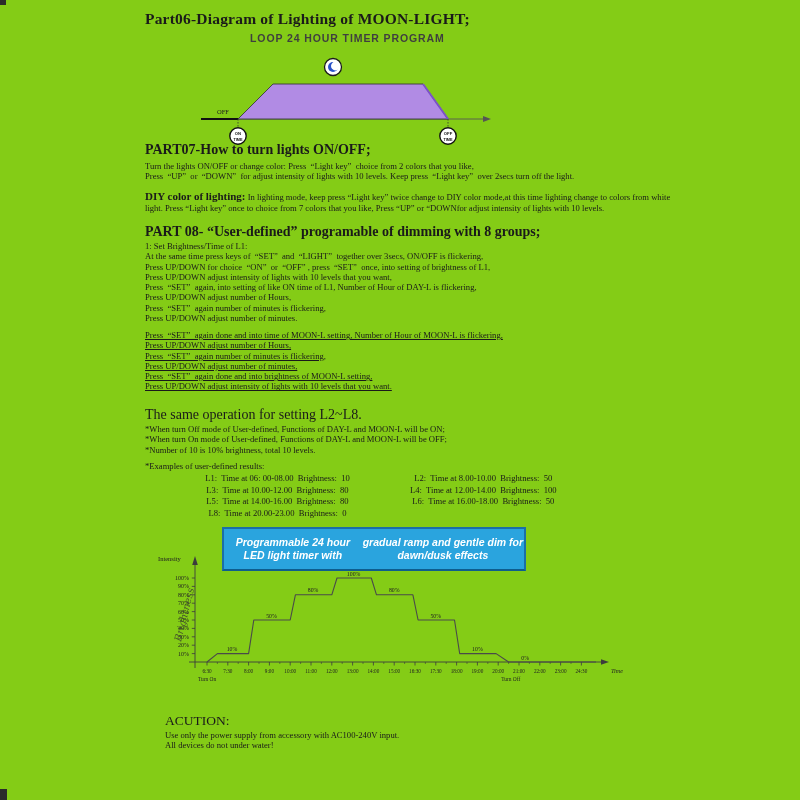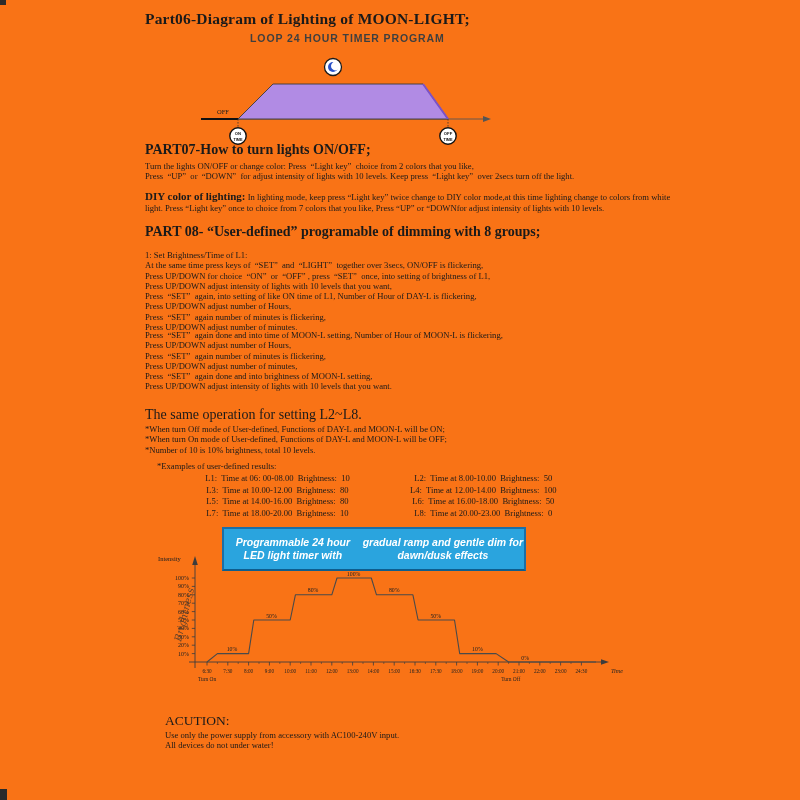--- a/index.html
+++ b/index.html
@@ -1,34 +1,34 @@
 <!DOCTYPE html>
 <html><head>
 <meta charset="utf-8">
 <style>
   html,body{margin:0;padding:0;background:#ffffff;}
-  #page{position:relative;width:800px;height:800px;background:#f97316;overflow:hidden;
+  #page{position:relative;width:800px;height:800px;background:#84cc16;overflow:hidden;
         font-family:"Liberation Serif",serif;color:#1a1a1a;}
   .abs{position:absolute;}
   #title{left:145px;top:10px;font-size:15.5px;font-weight:bold;letter-spacing:.2px;}
   #loop-heading{left:250px;top:32px;font-family:"Liberation Sans",sans-serif;
         font-size:10.5px;font-weight:bold;letter-spacing:.9px;color:#3f3f3f;}
   #diagram-svg{left:195px;top:55px;}
   .h2{font-size:14px;font-weight:bold;}
   #part07-h{left:145px;top:142px;}
   #part07-lines{left:145px;top:161px;}
   .tline{font-size:8.6px;line-height:10.3px;white-space:pre;}
   #diy{left:145px;top:191px;width:540px;font-size:8.6px;line-height:10.5px;}
   #diy b{font-size:11px;}
   #part08-h{left:145px;top:224px;}
-  #block1{left:145px;top:241px;margin-top:9px;}
-  #block2{left:145px;top:330px;}
+  #block1{left:145px;top:241px;}
+  #block2{left:145px;top:330px;text-decoration:underline;}
   #same-op{left:145px;top:407px;font-size:14px;}
   #notes{left:145px;top:424px;}
-  #examples-h{left:157px;top:461px;font-size:8.6px;}
+  #examples-h{left:145px;top:461px;font-size:8.6px;}
   #examples{left:145px;top:473px;display:grid;grid-template-columns:265px auto;text-align:center;}
   .tcell{font-size:8.6px;line-height:11.5px;white-space:pre;}
   #banner{left:222px;top:527px;width:300px;height:40px;background:#2aa4de;
         border:2px solid #1a6fa8;border-bottom-color:#0e5e8e;display:flex;flex-direction:row;
         align-items:center;justify-content:center;text-align:center;}
   #banner div{font-family:"Liberation Sans",sans-serif;font-style:italic;font-weight:bold;
         font-size:10.5px;line-height:13px;color:#ffffff;}
   #chart-wrap{left:155px;top:550px;width:470px;height:152px;}
   #caution{left:165px;top:712px;font-size:13.5px;line-height:17.5px;}
   .corner{background:#2b2b2b;}
@@ -111,21 +111,20 @@
       <div class="tline">*Number of 10 is 10% brightness, total 10 levels.</div>
     </div>
   <div class="abs" id="examples-h">*Examples of user-defined results:</div>
   <div class="abs" id="examples">
       <div class="tcell">L1:  Time at 06: 00-08.00  Brightness:  10</div>
       <div class="tcell">L2:  Time at 8.00-10.00  Brightness:  50</div>
       <div class="tcell">L3:  Time at 10.00-12.00  Brightness:  80</div>
       <div class="tcell">L4:  Time at 12.00-14.00  Brightness:  100</div>
       <div class="tcell">L5:  Time at 14.00-16.00  Brightness:  80</div>
       <div class="tcell">L6:  Time at 16.00-18.00  Brightness:  50</div>
-      <div class="tcell">L7:  Time at 18.00-20.00  Brightness:  10</div>
       <div class="tcell">L8:  Time at 20.00-23.00  Brightness:  0</div>
     </div>
 
   <div class="abs" id="banner">
     <div>Programmable 24 hour LED light timer with</div>
     <div>gradual ramp and gentle dim for dawn/dusk effects</div>
   </div>
 
   <svg class="abs" id="chart-wrap" width="470" height="152" viewBox="0 0 470 152">
       <line x1="34" y1="112" x2="446" y2="112" stroke="#3c3c3c" stroke-width="0.9"></line>

